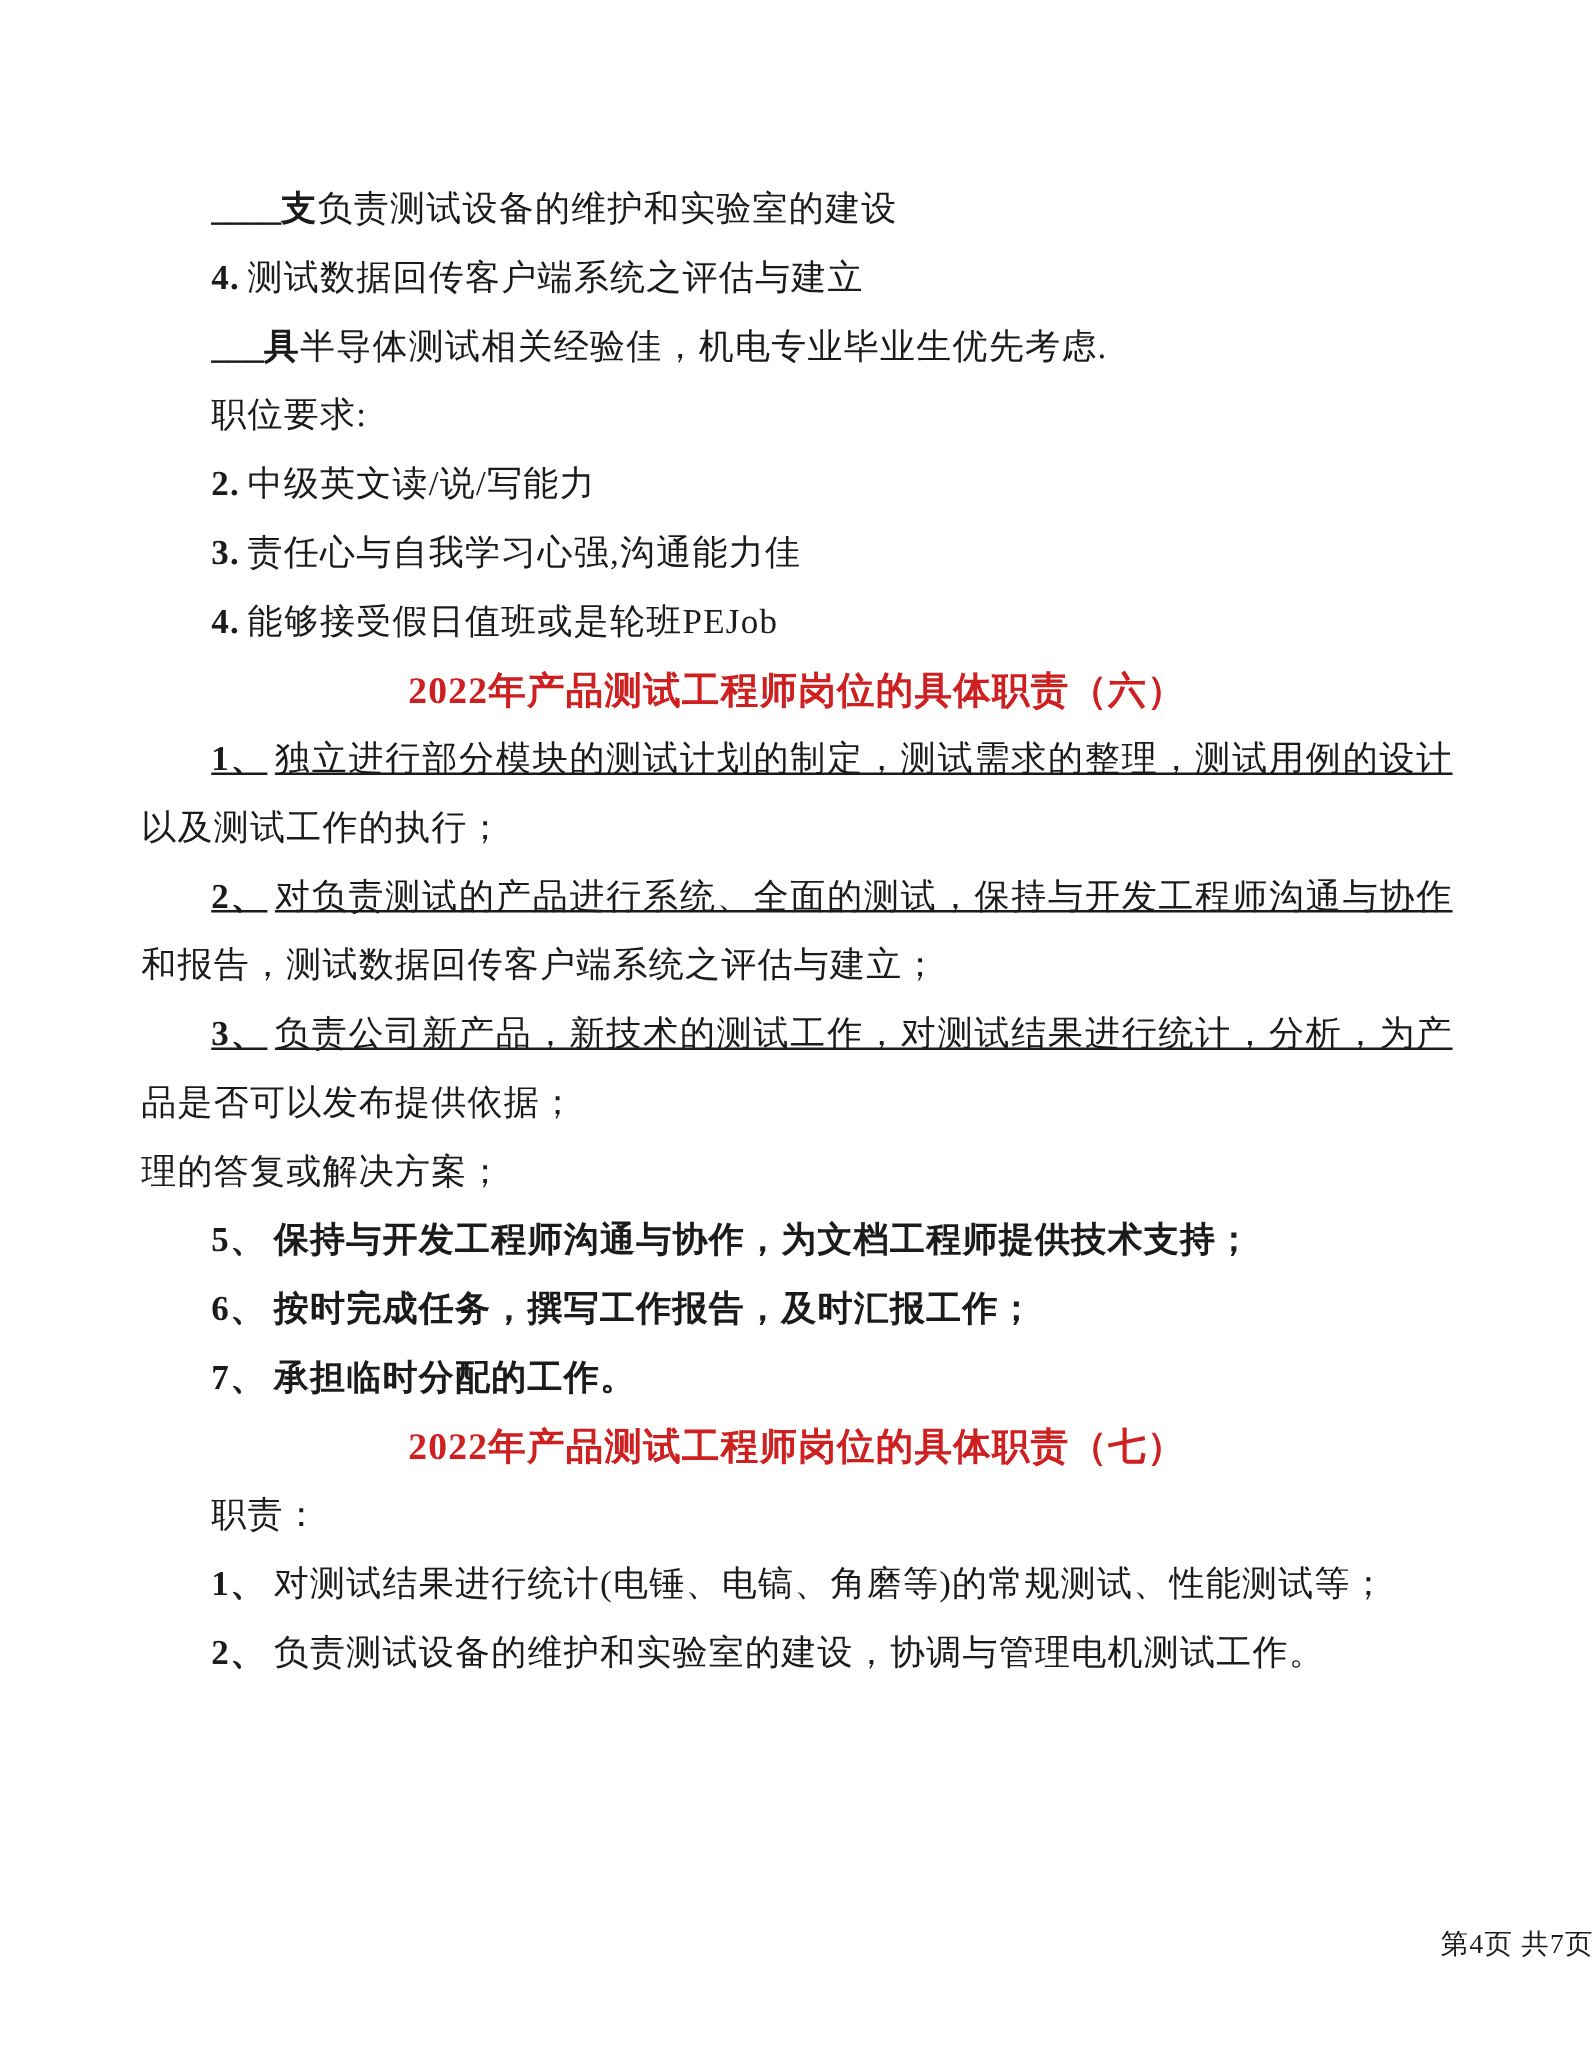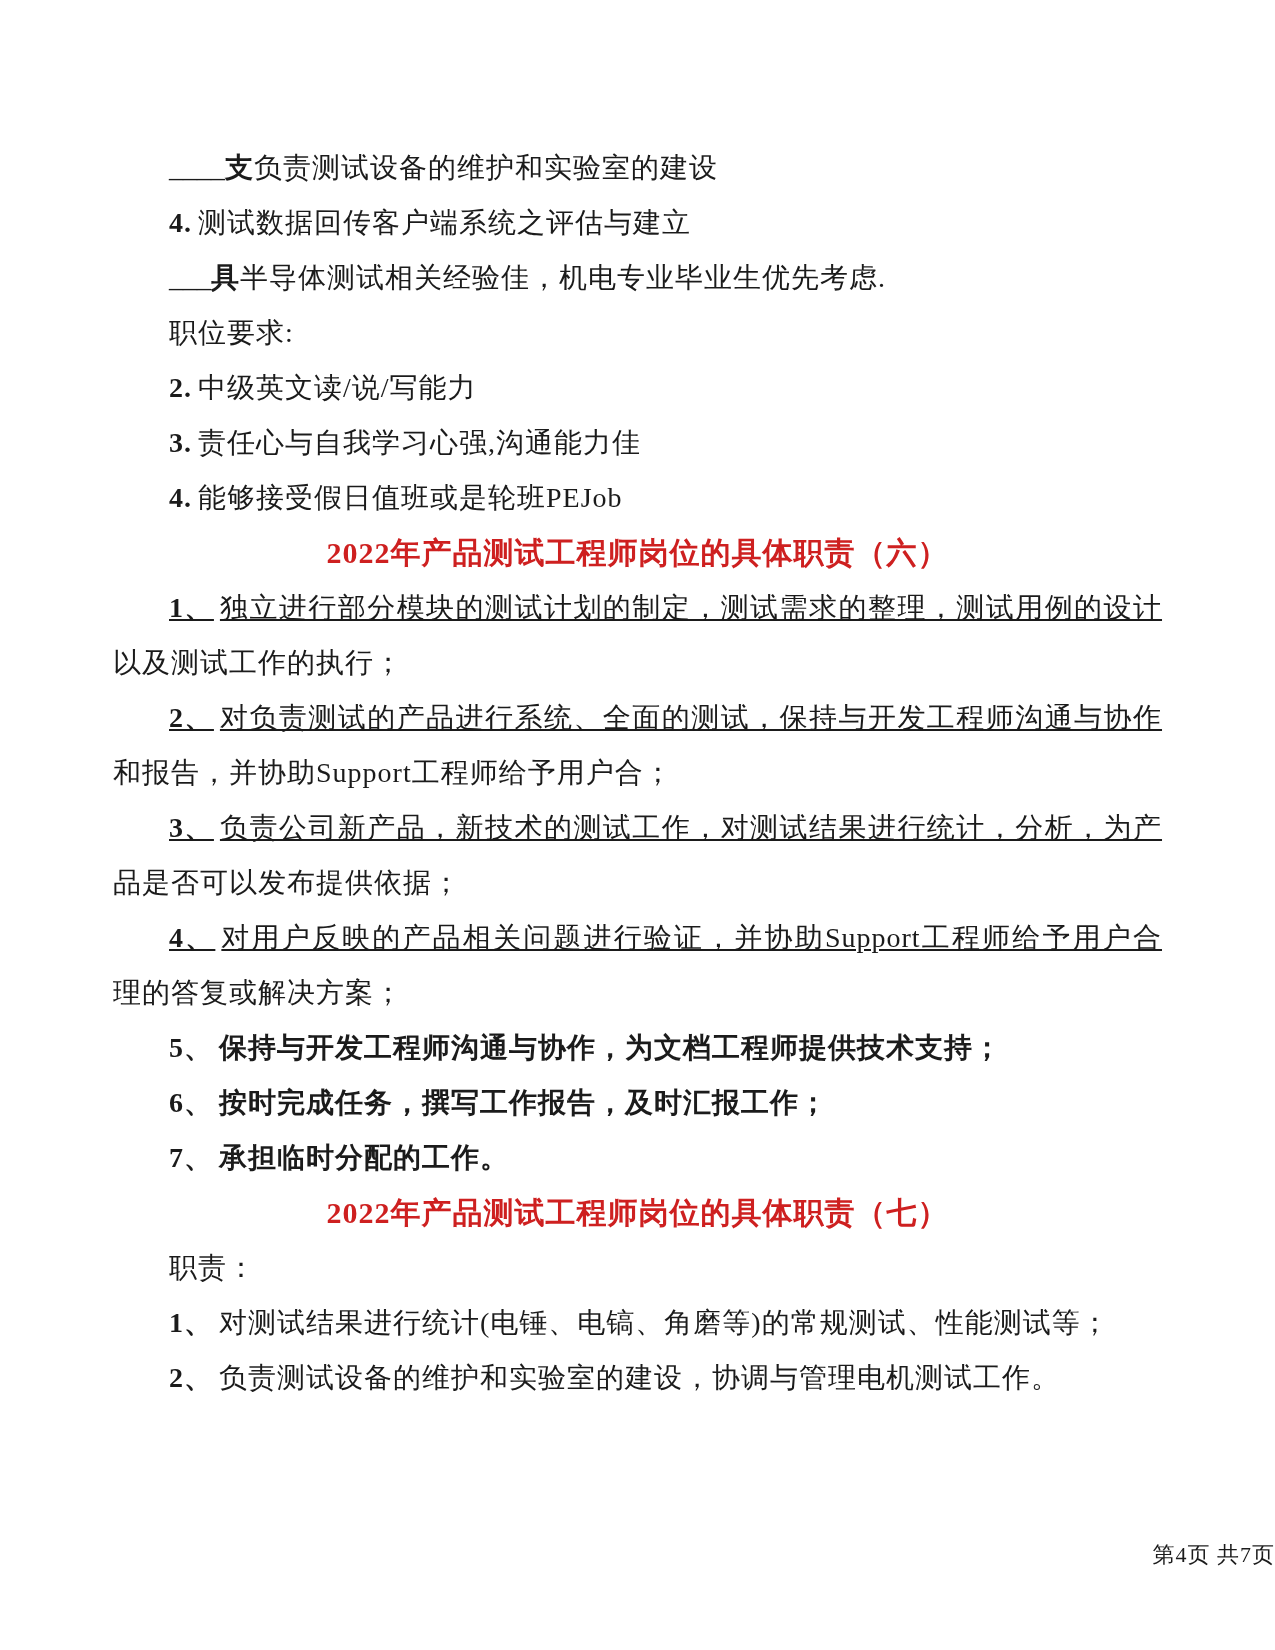--- a/index.html
+++ b/index.html
@@ -41,21 +41,21 @@
   .line.heading {
     font-size: 30px;
     font-weight: bold;
     color: var(--heading-color, #ce2020);
     text-align: center;
     text-indent: 0;
     letter-spacing: 1px;
   }
   .marker { font-weight: bold; margin-right: 6px; }
   .lead { font-weight: bold; }
-  .blank { letter-spacing: 0; font-weight: normal; }
+  .blank { letter-spacing: 0; font-weight: bold; }
   .footer {
     position: absolute;
     left: 0;
     right: 0;
     top: 1540px;
     text-align: right;
     font-size: 22px;
     letter-spacing: 1px;
     color: var(--text-color, #1b1b1b);
   }
@@ -69,24 +69,23 @@
       <div class="line body indent"><span class="marker">4.</span><span class="text">测试数据回传客户端系统之评估与建立</span></div>
       <div class="line body indent"><span class="blank">___</span><span class="lead">具</span><span class="text">半导体测试相关经验佳，机电专业毕业生优先考虑.</span></div>
       <div class="line body indent"><span class="text">职位要求:</span></div>
       <div class="line body indent"><span class="marker">2.</span><span class="text">中级英文读/说/写能力</span></div>
       <div class="line body indent"><span class="marker">3.</span><span class="text">责任心与自我学习心强,沟通能力佳</span></div>
       <div class="line body indent"><span class="marker">4.</span><span class="text">能够接受假日值班或是轮班PEJob</span></div>
       <div class="line heading"><span class="text">2022年产品测试工程师岗位的具体职责（六）</span></div>
       <div class="line body indent fill"><span class="marker">1、</span><span class="text">独立进行部分模块的测试计划的制定，测试需求的整理，测试用例的设计</span></div>
       <div class="line body"><span class="text">以及测试工作的执行；</span></div>
       <div class="line body indent fill"><span class="marker">2、</span><span class="text">对负责测试的产品进行系统、全面的测试，保持与开发工程师沟通与协作</span></div>
-      <div class="line body"><span class="text">和报告，并协助Support工程师给予用户合；</span></div>
+      <div class="line body"><span class="text">和报告，测试数据回传客户端系统之评估与建立；</span></div>
       <div class="line body indent fill"><span class="marker">3、</span><span class="text">负责公司新产品，新技术的测试工作，对测试结果进行统计，分析，为产</span></div>
       <div class="line body"><span class="text">品是否可以发布提供依据；</span></div>
-      <div class="line body indent fill"><span class="marker">4、</span><span class="text">对用户反映的产品相关问题进行验证，并协助Support工程师给予用户合</span></div>
       <div class="line body"><span class="text">理的答复或解决方案；</span></div>
       <div class="line body indent bold"><span class="marker">5、</span><span class="text">保持与开发工程师沟通与协作，为文档工程师提供技术支持；</span></div>
       <div class="line body indent bold"><span class="marker">6、</span><span class="text">按时完成任务，撰写工作报告，及时汇报工作；</span></div>
       <div class="line body indent bold"><span class="marker">7、</span><span class="text">承担临时分配的工作。</span></div>
       <div class="line heading"><span class="text">2022年产品测试工程师岗位的具体职责（七）</span></div>
       <div class="line body indent"><span class="text">职责：</span></div>
       <div class="line body indent"><span class="marker">1、</span><span class="text">对测试结果进行统计(电锤、电镐、角磨等)的常规测试、性能测试等；</span></div>
       <div class="line body indent"><span class="marker">2、</span><span class="text">负责测试设备的维护和实验室的建设，协调与管理电机测试工作。</span></div>
     </div>
   <div class="footer">

